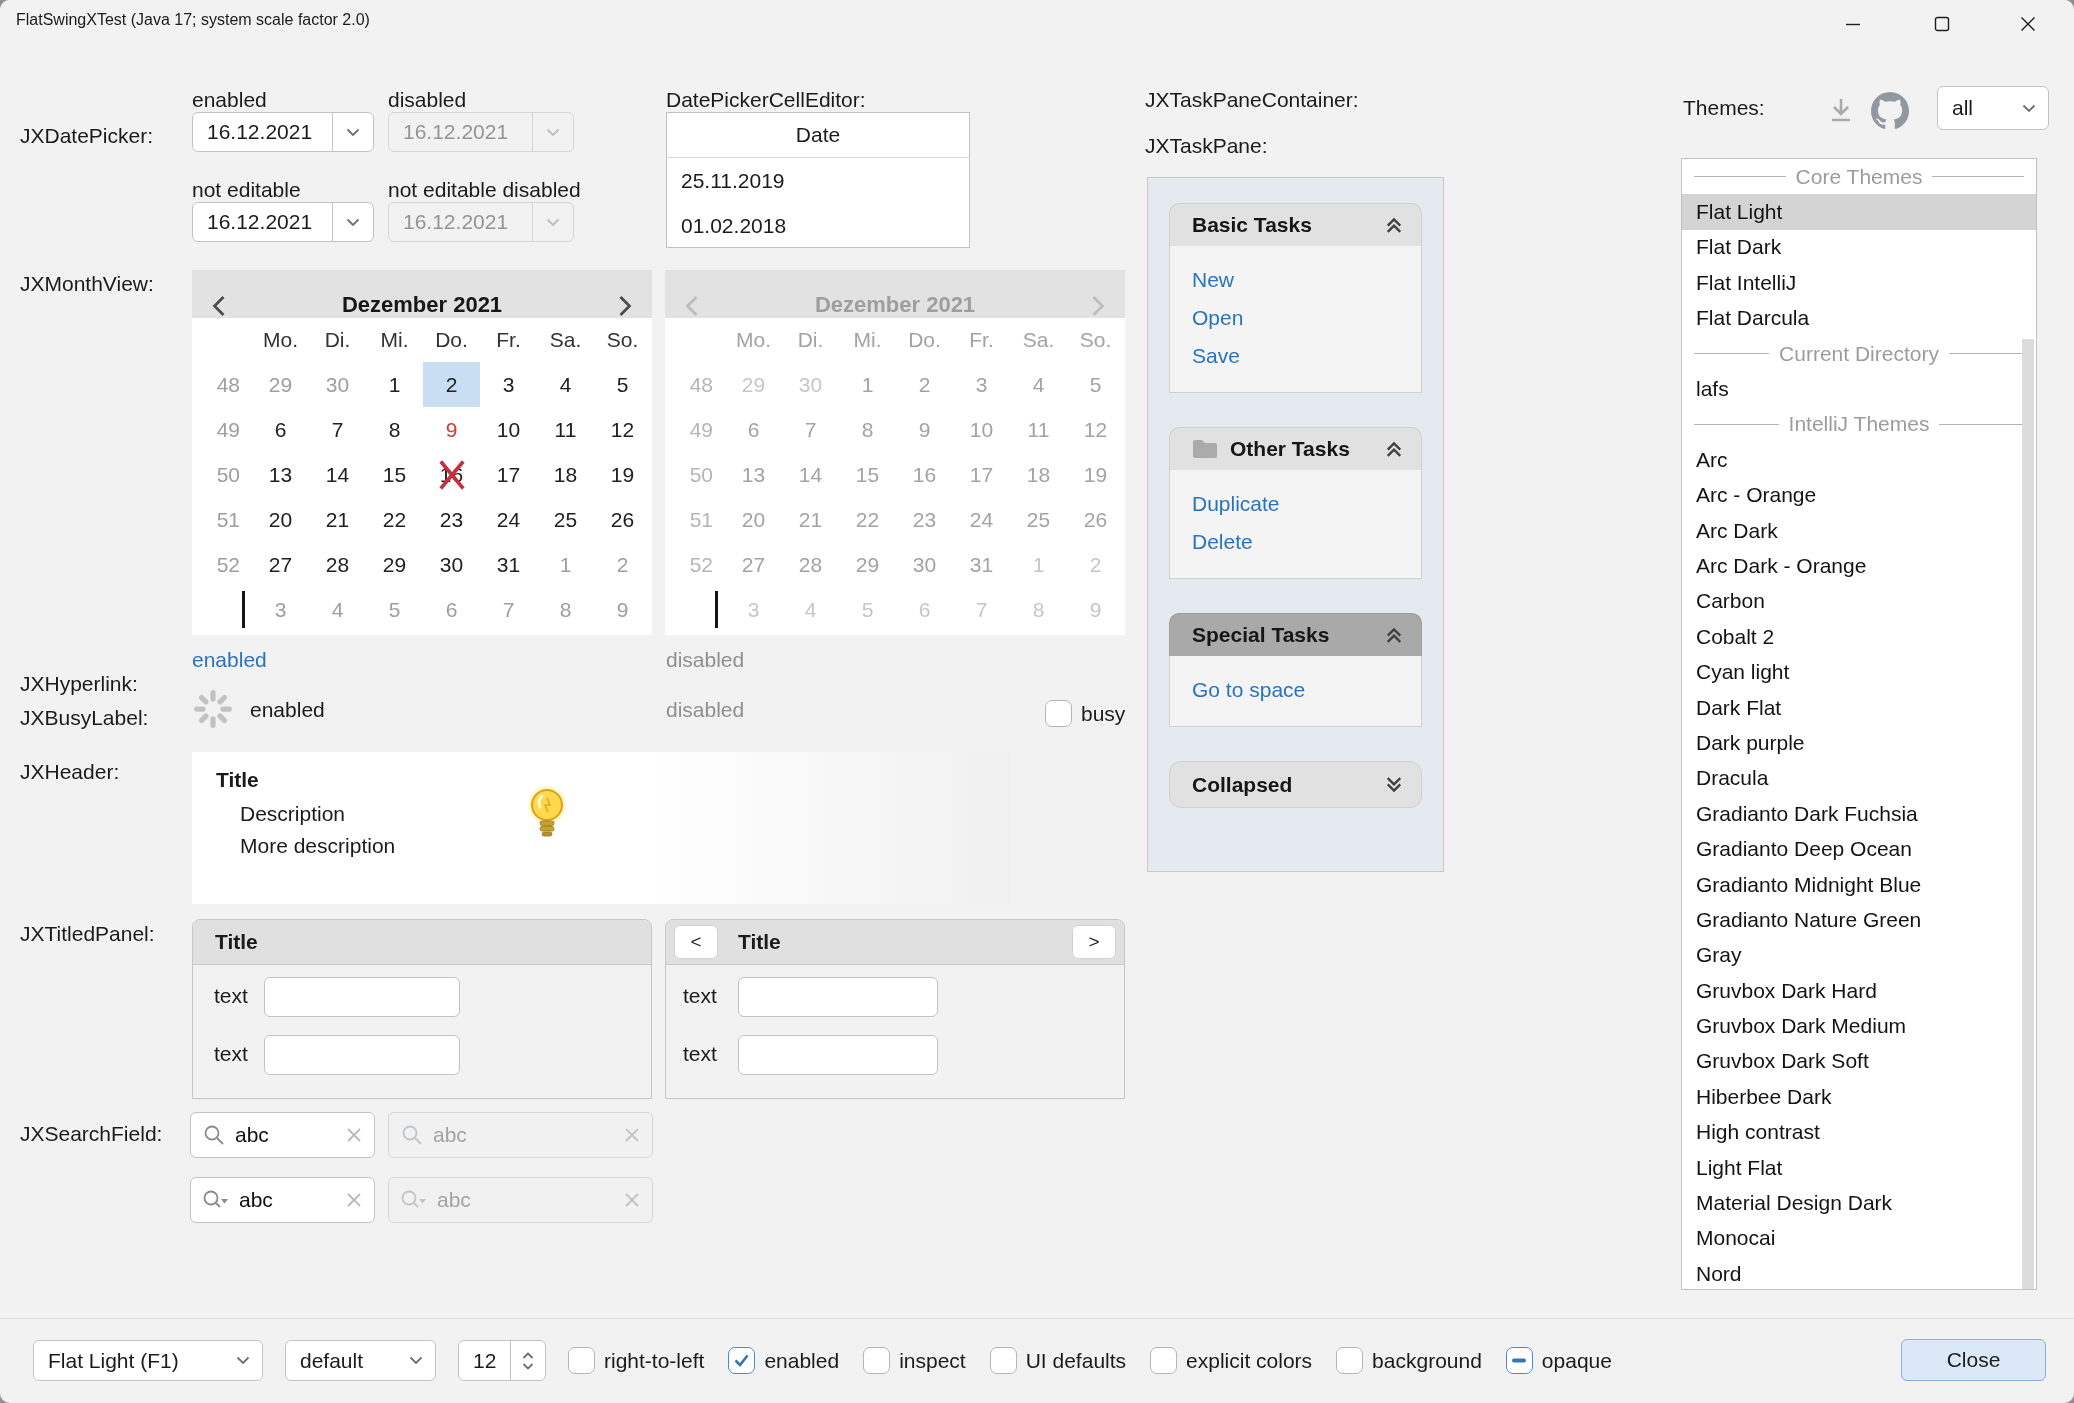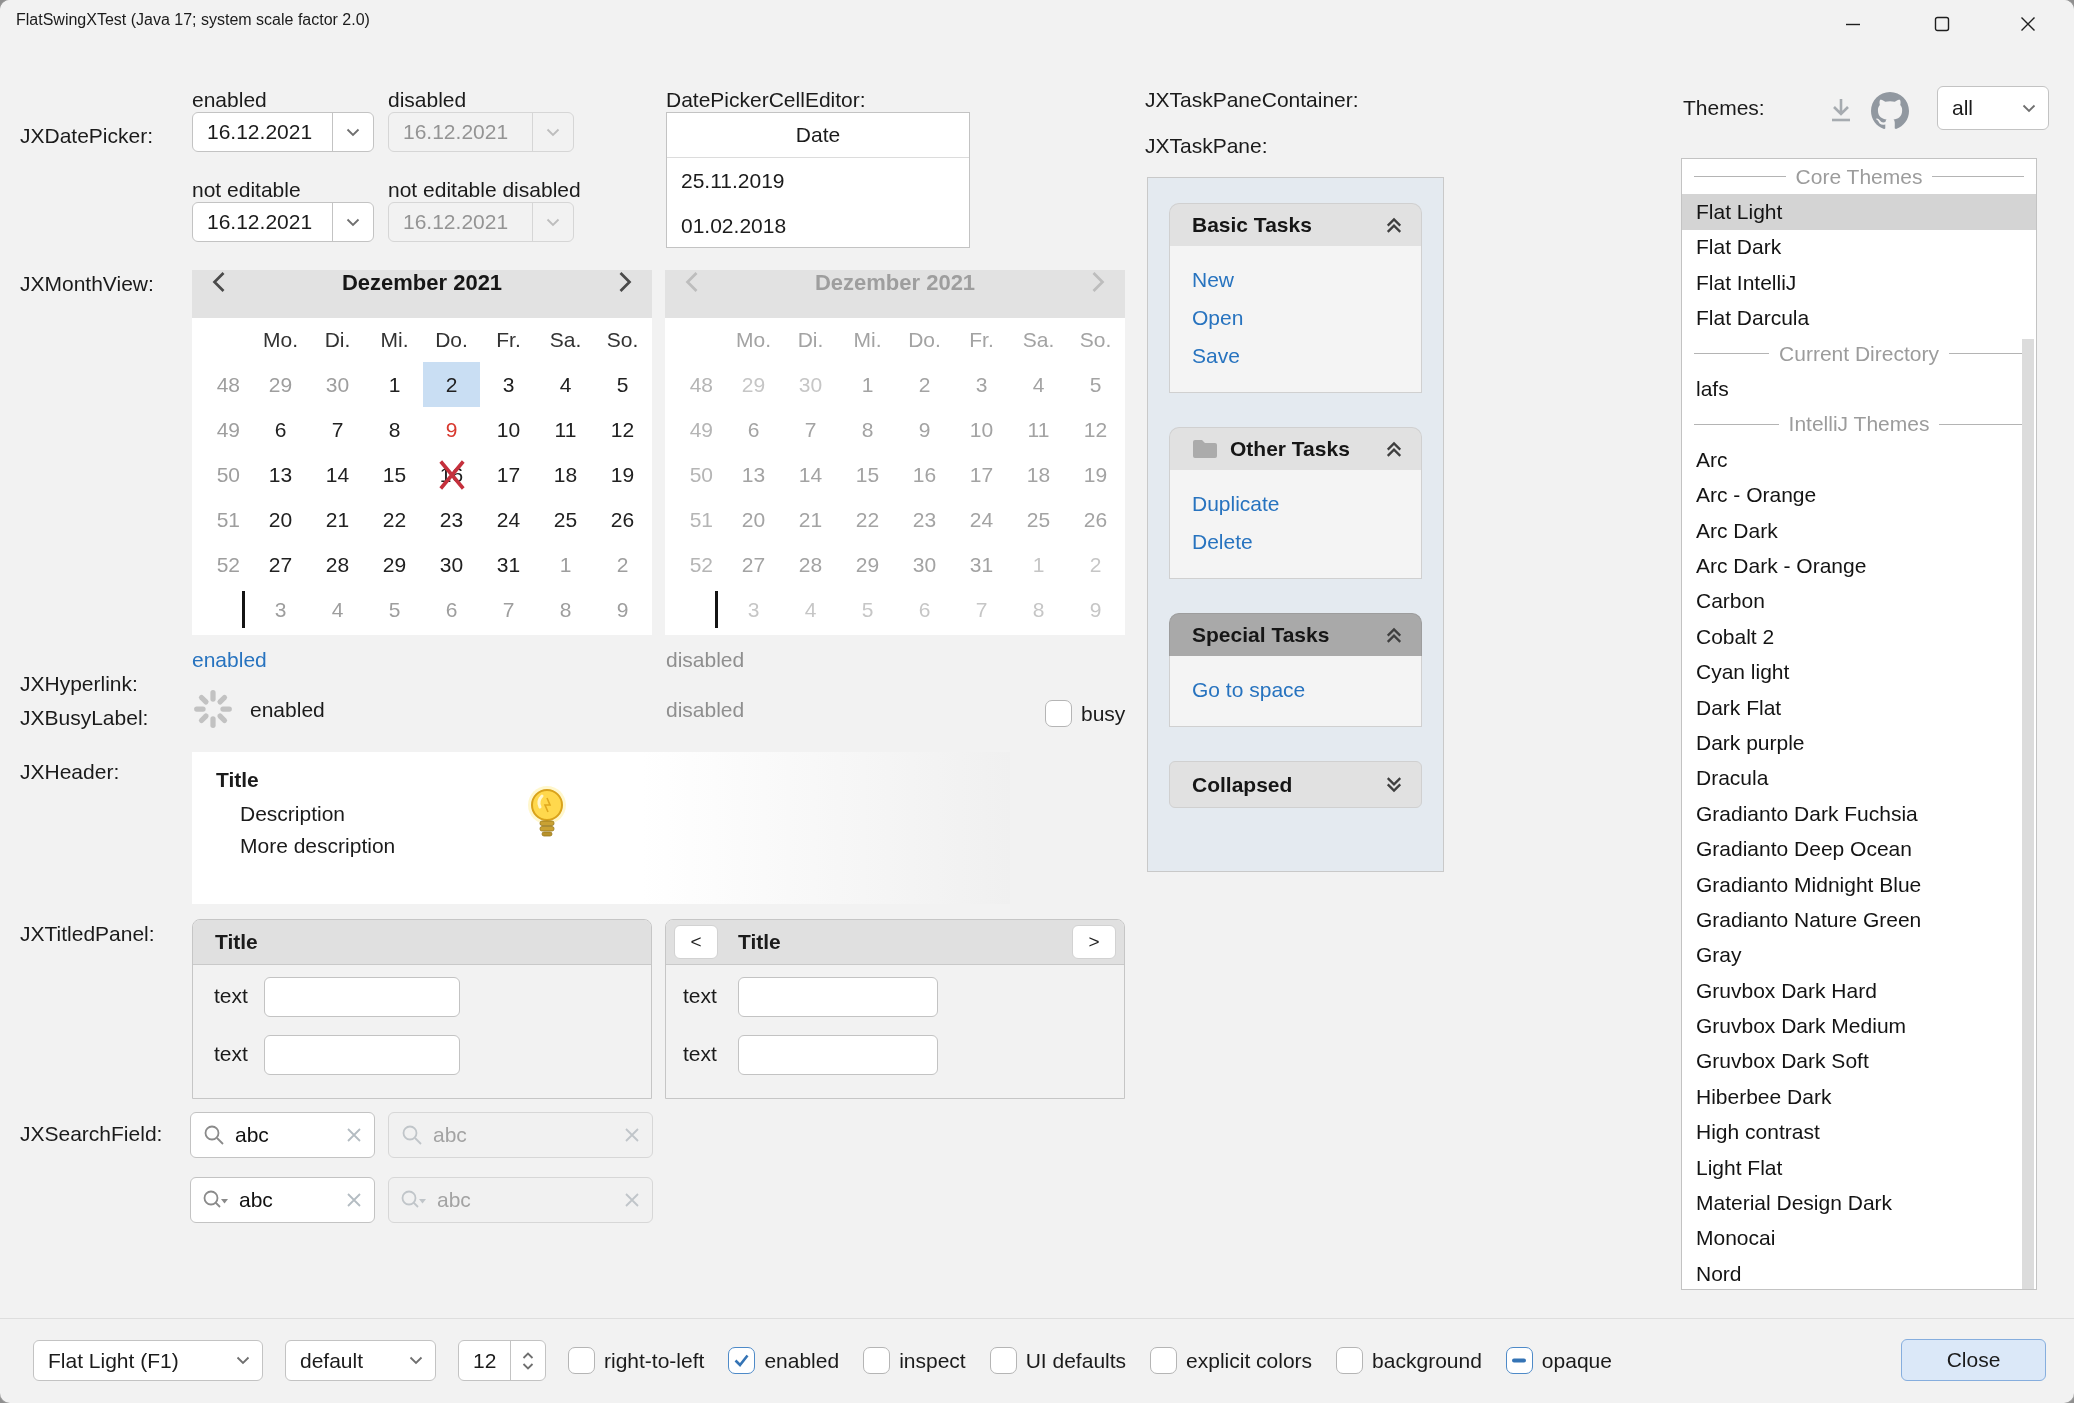--- a/index.html
+++ b/index.html
@@ -21,21 +21,21 @@
   .field.disabled .dp-arrow{border-left-color:#d6d6d6;color:#bdbdbd;}
   .combo{background:#fff;border:1.5px solid #c3c3c3;border-radius:6px;display:flex;align-items:center;box-sizing:border-box;}
   .combo .cval{padding-left:14px;flex:1;white-space:nowrap;}
   .combo .carr{width:38px;display:flex;align-items:center;justify-content:center;color:#6f6f6f;}
   
   .dptable{background:#fff;border:1.5px solid #c3c3c3;box-sizing:border-box;}
   .dpt-head{height:44px;display:flex;align-items:center;justify-content:center;border-bottom:1px solid #dcdcdc;}
   .dpt-row{height:45px;display:flex;align-items:center;padding-left:14px;}
   
   .cal{background:#fff;width:460px;height:365px;}
-  .cal-head{height:48px;background:#e2e2e2;display:flex;align-items:flex-start;padding:0 14px;box-sizing:border-box;}
+  .cal-head{height:48px;background:#e2e2e2;display:flex;align-items:flex-end;padding:0 14px;box-sizing:border-box;}
   .cal-arrow{width:26px;display:flex;align-items:center;justify-content:center;color:#4a4a4a;}
   .cal-title{flex:1;text-align:center;font-weight:bold;font-size:22px;color:#161616;}
   .cal-grid{display:grid;grid-template-columns:60px repeat(7,57px);grid-template-rows:44px repeat(6,45px);}
   .cell{display:flex;align-items:center;justify-content:center;position:relative;}
   .dayhead{font-weight:normal;color:#333;}
   .wk{color:#9e9e9e;justify-content:flex-end;padding-right:12px;box-sizing:border-box;}
   .day{color:#212121;}
   .day.out{color:#9e9e9e;}
   .day.red{color:#d8392f;}
   .day.sel{background:#c9def3;}
@@ -68,21 +68,21 @@
   .sfield.disabled .sval{color:#a3a3a3;}
   .sicon{display:flex;align-items:center;color:#8a8a8a;line-height:0;}
   .sclear{display:flex;align-items:center;color:#b4bcc2;line-height:0;}
   .sfield.disabled .sicon,.sfield.disabled .sclear{color:#c0c5c9;}
   
   .taskc{background:#e4eaf0;border:1px solid #c9c9c9;box-sizing:border-box;padding:25px 21px;}
   .tp{margin-bottom:34px;}
   .tph{height:43px;background:#e1e1e1;border:1px solid #d0d0d0;border-bottom:none;border-radius:10px 10px 0 0;display:flex;align-items:center;padding:0 16px 0 22px;box-sizing:border-box;font-weight:bold;color:#161616;}
   .tph .tpt{flex:1;}
   .tph.special{background:#a9a9a9;border-color:#9d9d9d;}
-  .tph.collapsed{border-radius:6px;border:1px solid #d0d0d0;height:47px;}
+  .tph.collapsed{border-radius:12px;border:1px solid #d0d0d0;height:47px;}
   .tpb{background:#f4f4f4;border:1px solid #d0d0d0;border-top:none;padding:22px 0 24px 22px;}
   .tplink{display:block;color:#2773bf;margin-bottom:14px;}
   .tplink:last-child{margin-bottom:0;}
   .chev{color:#3f3f3f;line-height:0;}
   .fold{margin-right:12px;line-height:0;}
   
   .thlist{background:#fff;border:1.5px solid #c3c3c3;box-sizing:border-box;overflow:hidden;position:relative;}
   .th-item{height:35.4px;display:flex;align-items:center;padding-left:14px;color:#141414;white-space:nowrap;}
   .th-item.selected{background:#d4d4d4;}
   .th-sep{height:35.4px;display:flex;align-items:center;gap:10px;color:#9c9c9c;padding:0 12px;}

